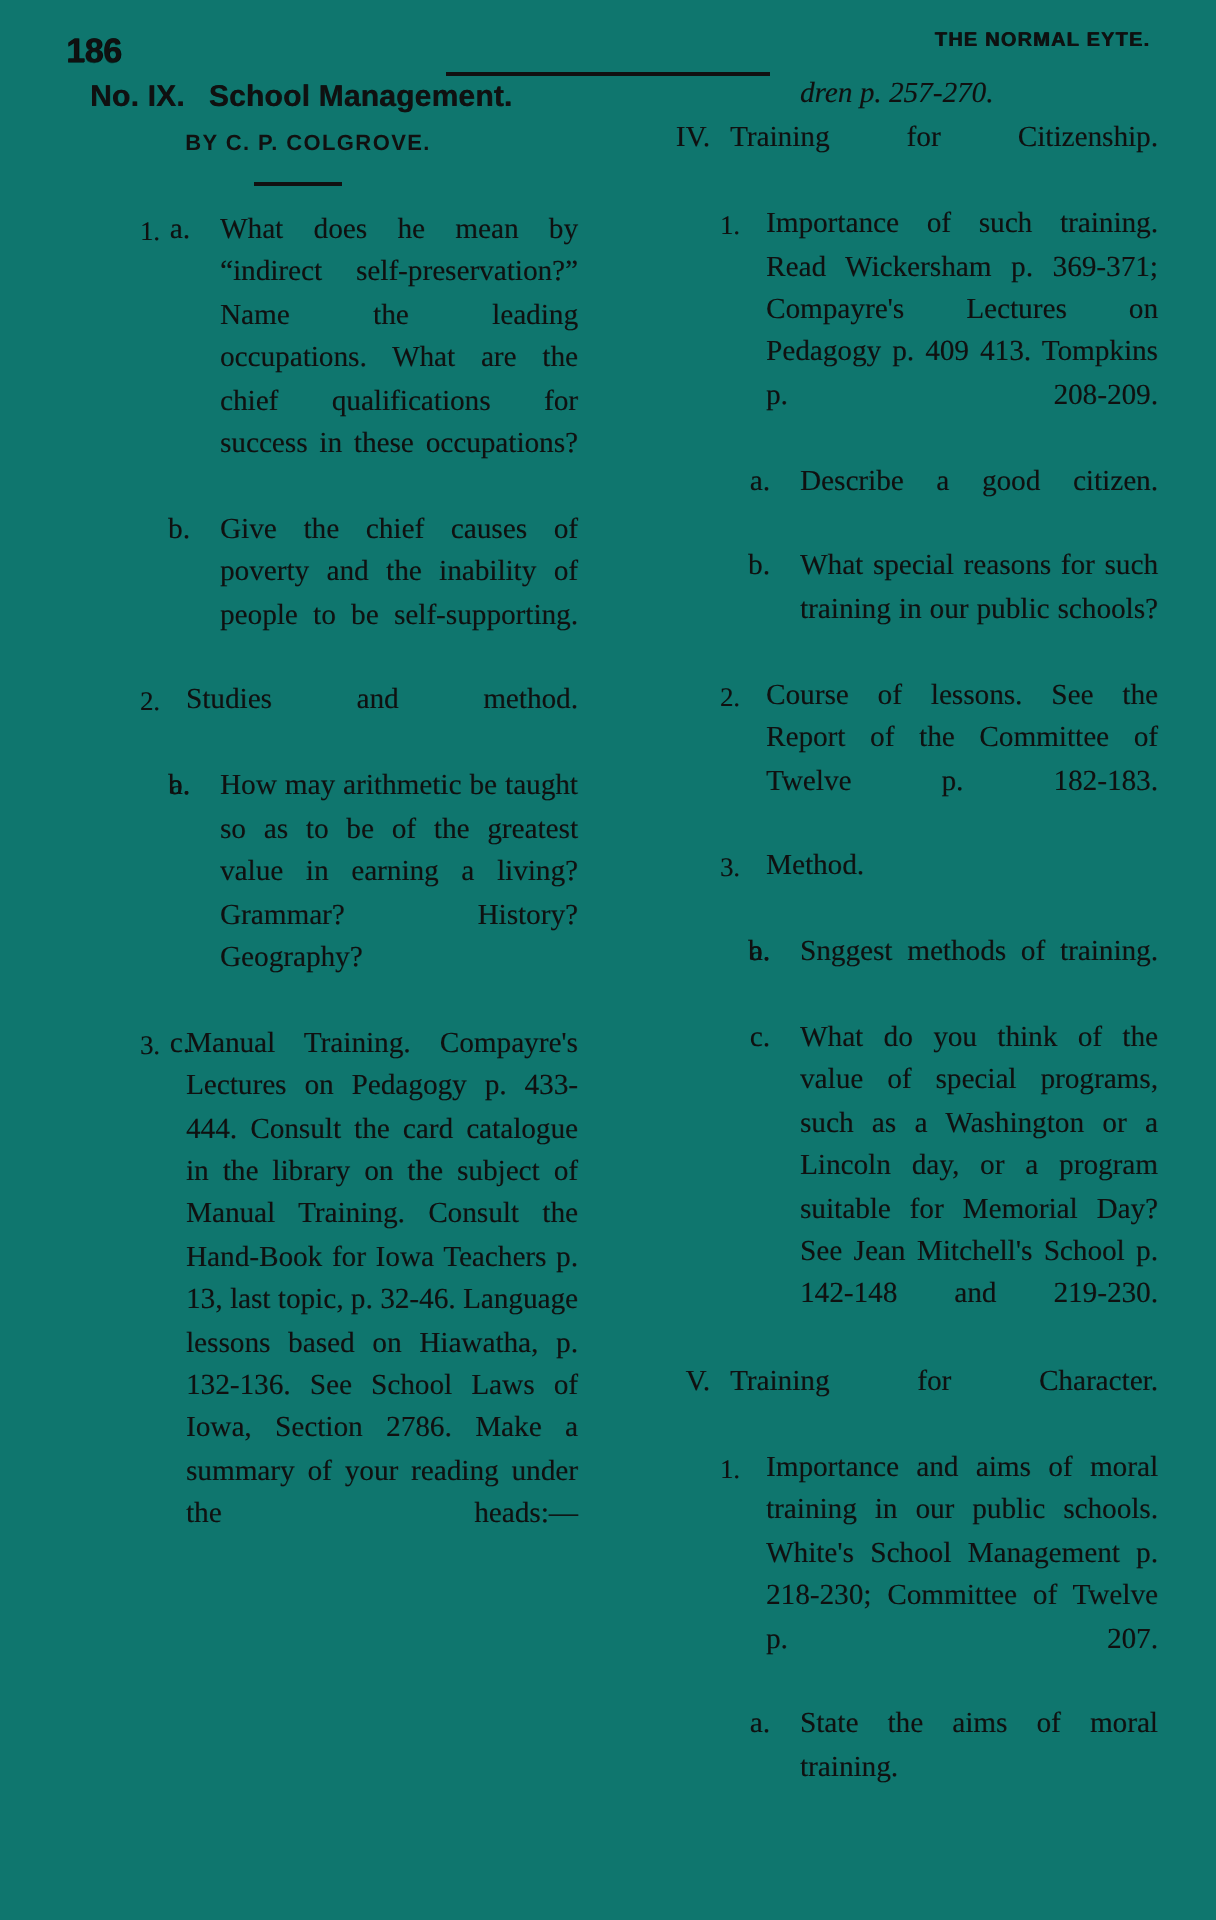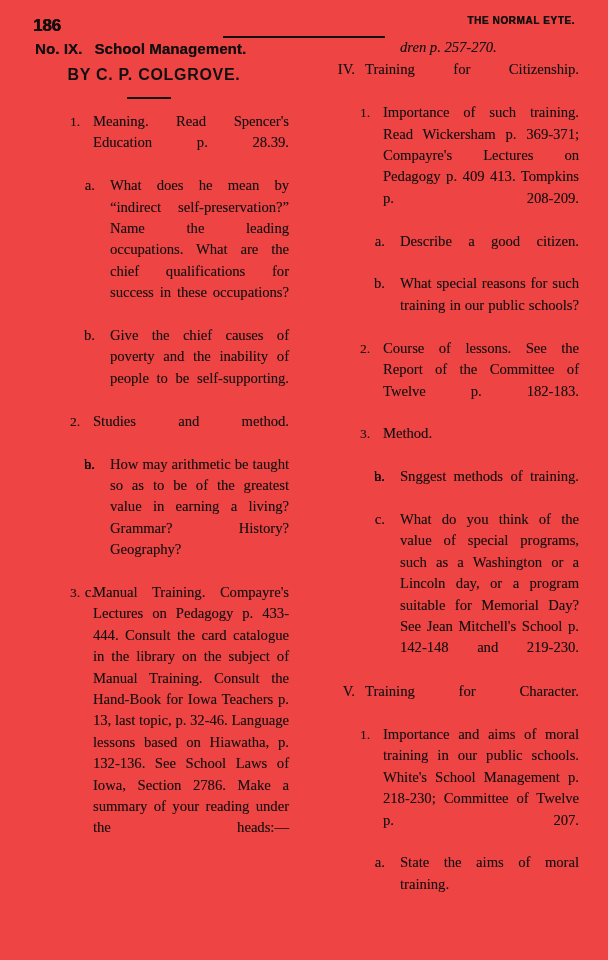--- a/index.html
+++ b/index.html
@@ -14,21 +14,21 @@
     overflow: hidden;
     font-family: "Liberation Serif", "DejaVu Serif", serif;
     color: #101010;
     -webkit-font-smoothing: antialiased;
   }
 
   
   .page {
     position: absolute;
     inset: 0;
-    background: #ef4444;
+    background: #0f766e;
     padding: 0;
   }
 
   
   .runhead {
     position: absolute;
     top: 14px;
     left: 33px;
     right: 33px;
     height: 26px;
@@ -76,31 +76,31 @@
     float: left;
   }
   .col.right { margin-left: 34px; }
   .cols:after { content: ""; display: block; clear: both; }
 
   
   .art-no {
     font-family: "Liberation Sans", "DejaVu Sans", sans-serif;
     font-weight: bold;
     font-size: 15px;
-    margin: 4px 0 0 2px;
+    margin: 4px 0 0 12px;
     letter-spacing: 0.1px;
     text-shadow: 0.3px 0 0 rgba(0,0,0,0.65);
     white-space: nowrap;
   }
   .art-no .num { margin-right: 12px; }
   .byline {
     text-align: center;
     font-family: "Liberation Sans", "DejaVu Sans", sans-serif;
     font-weight: bold;
-    font-size: 16px;
+    font-size: 11px;
     letter-spacing: 0.7px;
     margin: 9px 0 0 0;
     padding-right: 14px;
   }
   .dinkus {
     width: 44px;
     height: 2px;
     background: #111;
     margin: 13px auto 12px auto;
     margin-right: 118px;
@@ -185,21 +185,20 @@
       </div>
 
       <div class="byline">BY C. P. COLGROVE.</div>
 
       <div class="dinkus"></div>
 
 
       <div>
         <div class="entry lvl2">
           <span class="marker">1.</span>
-          <span class="body">Meaning. Read Spencer's Education p. 28.39.</span>
         </div>
         <div class="entry lvl3">
           <span class="marker">a.</span>
           <span class="body">What does he mean by “indirect self-preservation?” Name the leading occupations. What are the chief qualifications for success in these occupations?</span>
         </div>
         <div class="entry lvl3">
           <span class="marker">b.</span>
           <span class="body">Give the chief causes of poverty and the inability of people to be self-supporting.</span>
         </div>
         <div class="entry lvl2">

